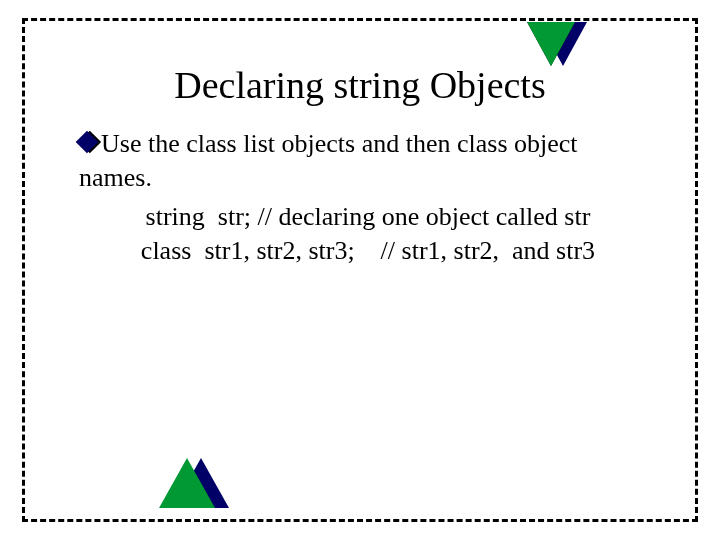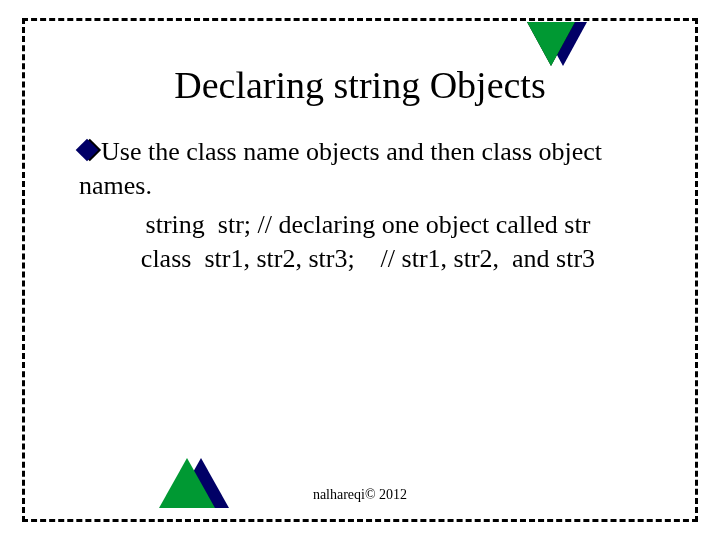--- a/index.html
+++ b/index.html
@@ -18,21 +18,21 @@
     right: 22px;
     bottom: 18px;
     border: 3px dashed #000000;
   }
   .title {
     text-align: center;
     font-size: 38px;
     font-weight: normal;
     color: #000000;
     margin-top: 42px;
-    margin-bottom: 28px;
+    margin-bottom: 20px;
   }
   .content {
     padding-left: 54px;
     padding-right: 40px;
     font-size: 26px;
     color: #000000;
     line-height: 1.32;
   }
   .bullet-line {
     margin-bottom: 4px;
@@ -133,25 +133,24 @@
 
   <div class="deco-top">
     <div class="tri-top-back"></div>
     <div class="tri-top-front"></div>
   </div>
 
   <h1 class="title">Declaring string Objects</h1>
 
   <div class="content">
     <div class="bullet-line">
-      <span class="diamond-bullet"></span><span>Use the class name </span><span>objects</span><span> and then class object names.</span>
+      <span class="diamond-bullet"></span><span>Use the class list </span><span>objects</span><span> and then class object names.</span>
     </div>
     <div class="code-indent">string  str; // declaring one object called str</div>
     <div class="code-indent">class  str1, str2, str3;    // str1, str2,  and str3</div>
   </div>
 
   <div class="deco-bottom">
     <div class="tri-bot-back"></div>
     <div class="tri-bot-front"></div>
   </div>
 
-  <div class="footer-text">nalhareqi© 2012</div>
 </div>
 
 </body></html>

